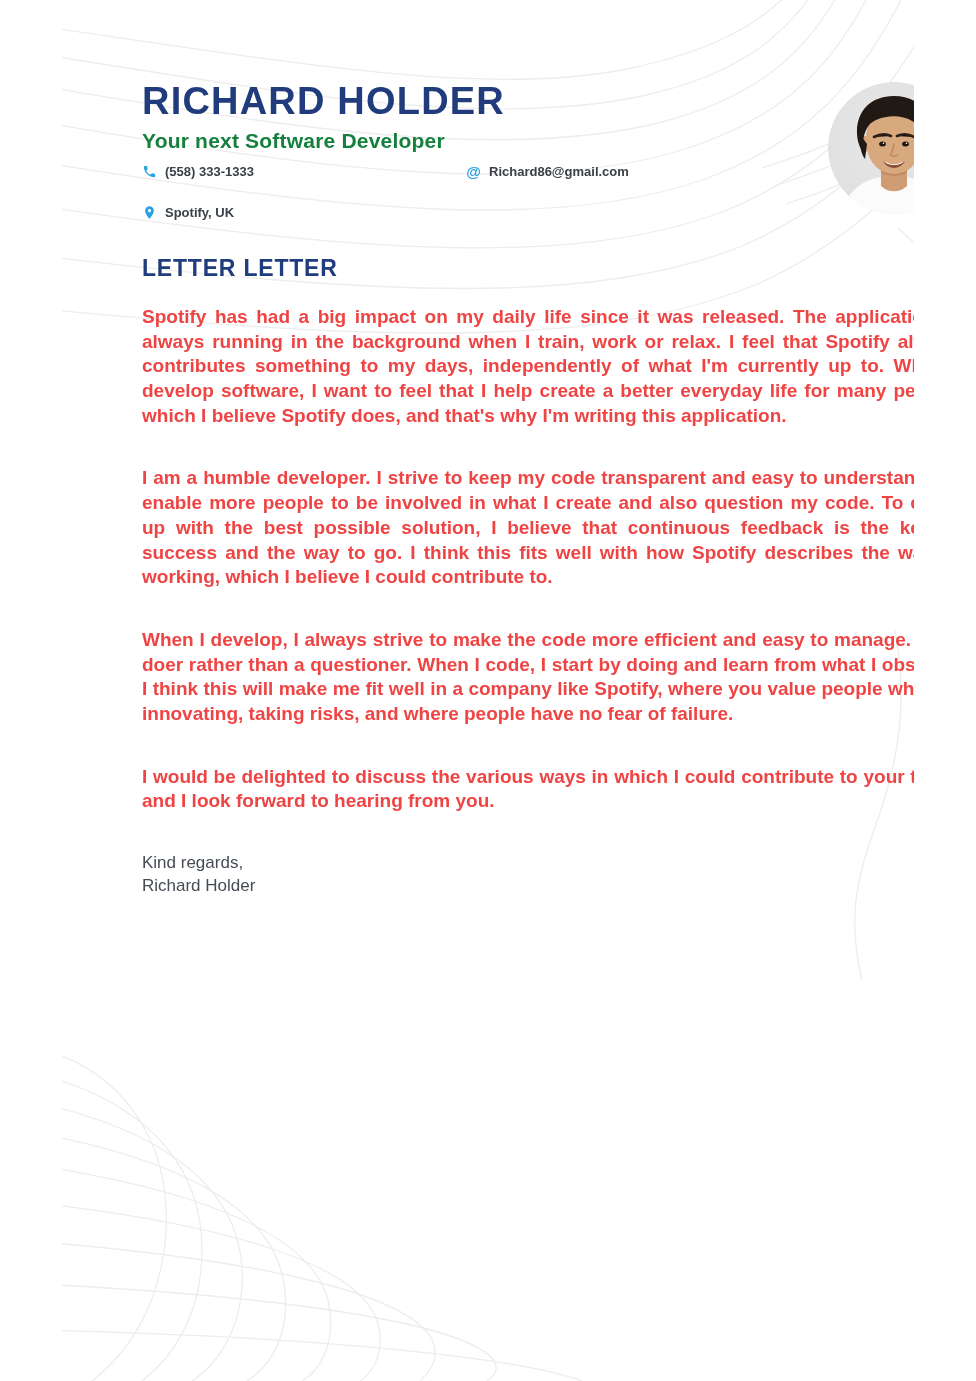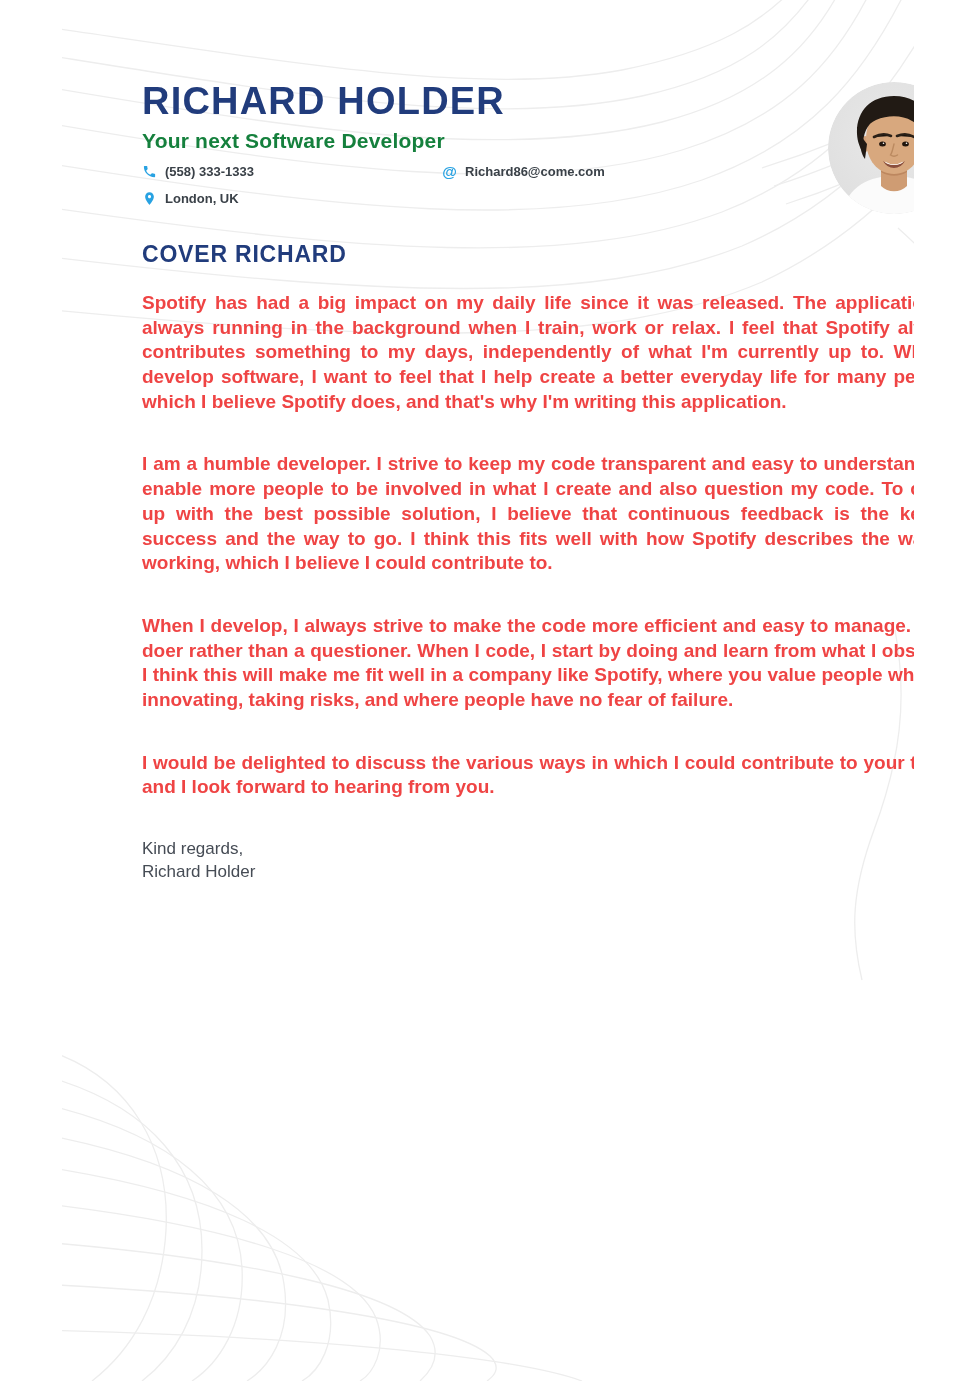--- a/index.html
+++ b/index.html
@@ -16,21 +16,21 @@
     margin:82px 0 0 0; font-size:38px; line-height:1.05; font-weight:800;
     letter-spacing:1.2px; color:#213c7c;
   }
   .tagline {
     margin:6px 0 0 0; font-size:21px; line-height:1.25; font-weight:700;
     letter-spacing:0.2px; color:#15803d;
   }
 
   .contacts {
     margin-top:9px; display:grid; grid-template-columns:300px 1fr;
-    row-gap:10px; column-gap:0;
+    row-gap:10px; column-gap:0;gap:24px;
   }
   .contact-item { display:flex; align-items:flex-start; gap:8px; }
   .contact-item.center { align-self:center; }
   .contact-icon { width:15px; height:15px; flex:0 0 15px; color:#28a2e2; margin-top:1px; }
   .contact-icon svg { width:15px; height:15px; display:block; }
   .contact-icon.at { font-size:15px; line-height:15px; font-weight:700; width:15px; text-align:center; }
   .contact-text {
     font-size:13px; line-height:1.32; font-weight:700; color:#3a4148;
   }
   .contact-text.url { max-width:272px; word-break:break-all; }
@@ -149,33 +149,33 @@
       <div class="contact-item">
         <span class="contact-icon">
           <svg viewBox="0 0 24 24" fill="currentColor">
               <path d="M6.62 10.79c1.44 2.83 3.76 5.14 6.59 6.59l2.2-2.2c.27-.27.67-.36 1.02-.24 1.12.37 2.33.57 3.57.57.55 0 1 .45 1 1V20c0 .55-.45 1-1 1-9.39 0-17-7.61-17-17 0-.55.45-1 1-1h3.5c.55 0 1 .45 1 1 0 1.25.2 2.45.57 3.57.11.35.03.74-.25 1.02l-2.2 2.2z"></path>
             </svg>
         </span>
         <span class="contact-text">(558) 333-1333</span>
       </div>
       <div class="contact-item">
         <span class="contact-icon at">@</span>
-        <span class="contact-text">Richard86@come.com</span>
+        <span class="contact-text">Richard86@gmail.com</span>
       </div>
       <div class="contact-item center">
         <span class="contact-icon">
           <svg viewBox="0 0 24 24" fill="currentColor">
               <path d="M12 2C8.13 2 5 5.13 5 9c0 5.25 7 13 7 13s7-7.75 7-13c0-3.87-3.13-7-7-7zm0 9.5c-1.38 0-2.5-1.12-2.5-2.5S10.62 6.5 12 6.5s2.5 1.12 2.5 2.5-1.12 2.5-2.5 2.5z"></path>
             </svg>
         </span>
-        <span class="contact-text">London, UK</span>
+        <span class="contact-text">Spotify, UK</span>
       </div>
     </div>
 
-    <h2 class="section-title">COVER RICHARD</h2>
+    <h2 class="section-title">LETTER LETTER</h2>
 
     <div class="letter">
       <p>Spotify has had a big impact on my daily life since it was released. The application is always running in the background when I train, work or relax. I feel that Spotify always contributes something to my days, independently of what I'm currently up to. When I develop software, I want to feel that I help create a better everyday life for many people, which I believe Spotify does, and that's why I'm writing this application.</p>
       <p>I am a humble developer. I strive to keep my code transparent and easy to understand. To enable more people to be involved in what I create and also question my code. To come up with the best possible solution, I believe that continuous feedback is the key to success and the way to go. I think this fits well with how Spotify describes the way of working, which I believe I could contribute to.</p>
       <p>When I develop, I always strive to make the code more efficient and easy to manage. I'm a doer rather than a questioner. When I code, I start by doing and learn from what I observe. I think this will make me fit well in a company like Spotify, where you value people who are innovating, taking risks, and where people have no fear of failure.</p>
       <p>I would be delighted to discuss the various ways in which I could contribute to your team, and I look forward to hearing from you.</p>
       <div class="closing">
         <div>Kind regards,</div>
         <div>Richard Holder</div>
       </div>

